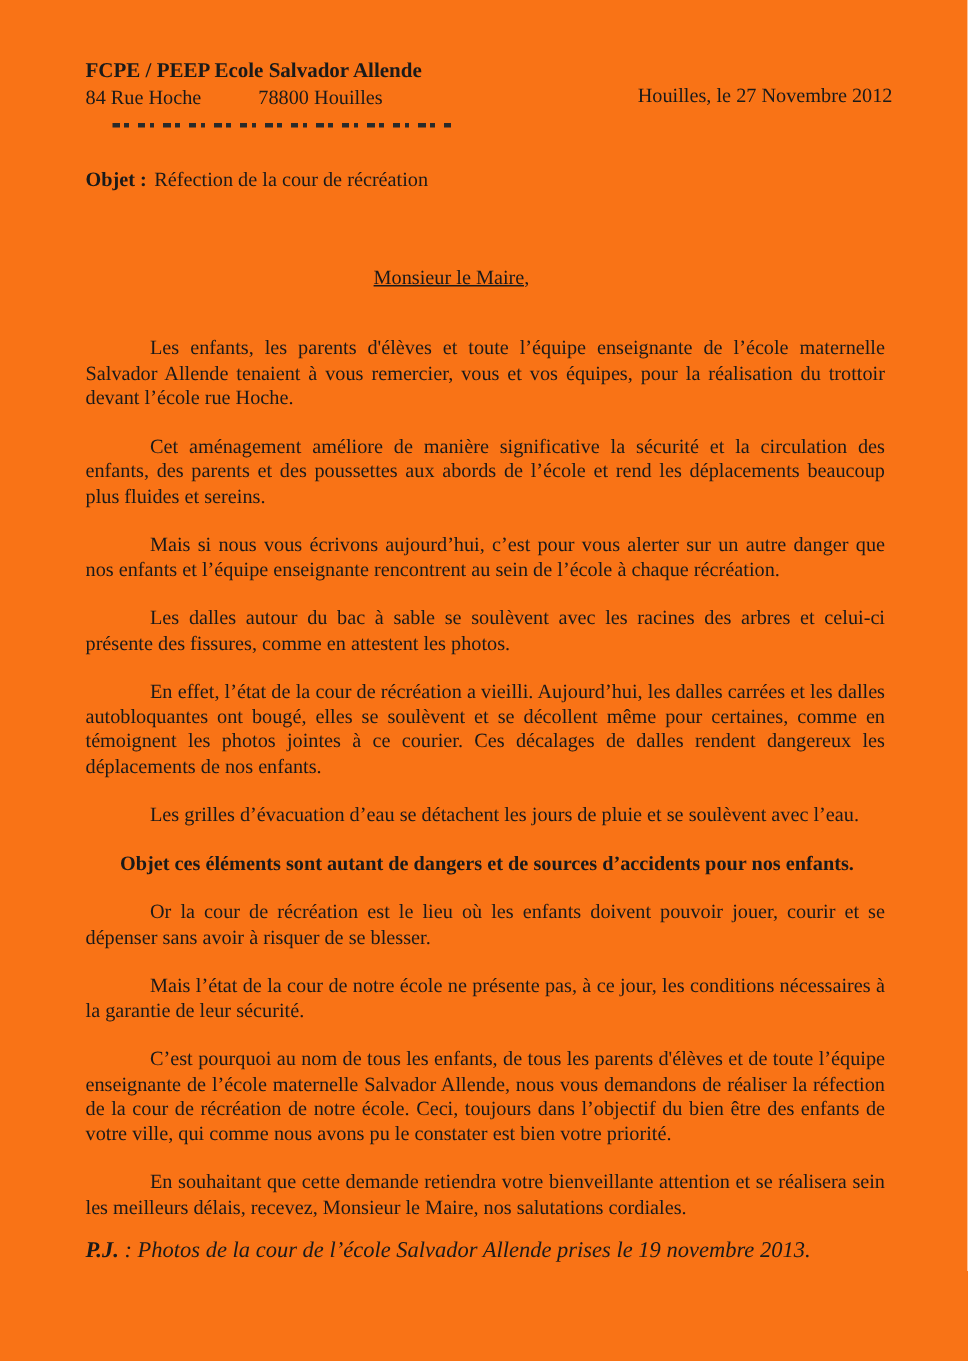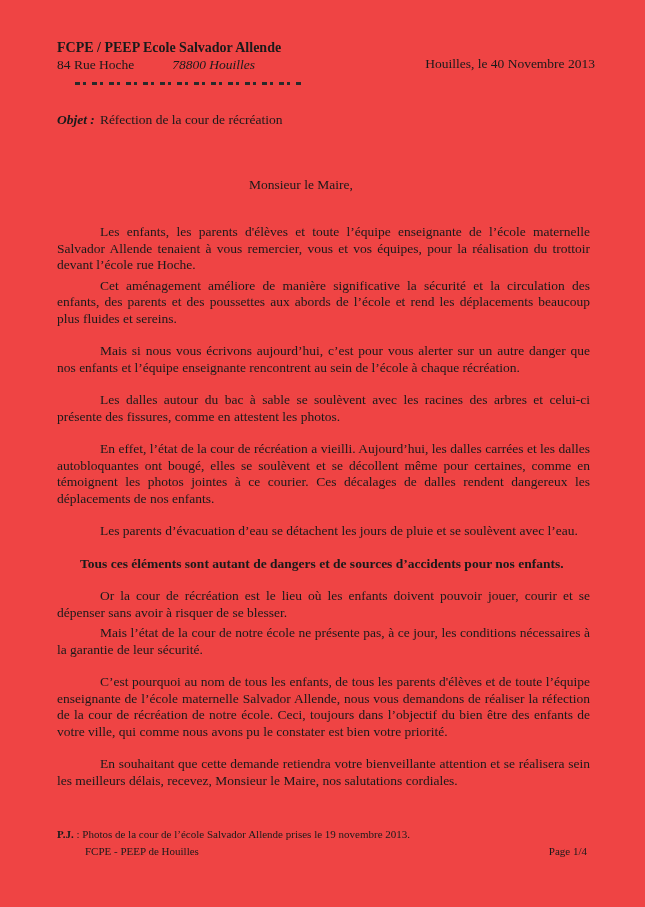--- a/index.html
+++ b/index.html
@@ -4,37 +4,37 @@
 <style>
   html, body {
     margin: 0;
     padding: 0;
     background: #ffffff;
   }
   .page {
     position: relative;
     width: 645px;
     height: 907px;
-    background: #ef4444;
+    background: #f97316;
     color: #1a1a1a;
     font-family: "Liberation Serif", "DejaVu Serif", serif;
     font-size: 13.5px;
     line-height: 16.5px;
     box-sizing: border-box;
     padding: 40px 55px 0 57px;
     overflow: hidden;
   }
   .bold { font-weight: bold; }
   .italic { }
-  .bold-italic { font-weight: bold; font-style: italic; }
+  .bold-italic { font-weight: bold; }
 
   
   .header { position: relative; }
   .org-name { font-size: 14px; }
-  .addr-city { margin-left: 38px; font-style: italic; }
+  .addr-city { margin-left: 38px; }
   .redacted-line {
     width: 228px;
     height: 3px;
     margin: 9px 0 0 18px;
     background: repeating-linear-gradient(90deg,
       #2a2a2a 0 5px, transparent 5px 8px,
       #2a2a2a 8px 11px, transparent 11px 17px);
   }
   .date-line {
     position: absolute;
@@ -44,44 +44,46 @@
 
   
   .objet-line { margin-top: 27px; }
   .objet-label { margin-right: 5px; }
 
   
   .salutation {
     margin-top: 48px;
     text-align: center;
     margin-right: 45px;
+    text-decoration: underline;
   }
 
   
   .letter-body { margin-top: 31px; }
   .para {
     margin: 0 0 16px 0;
     text-align: justify;
     text-indent: 43px;
   }
   .para.no-gap { margin-bottom: 0; }
-  .para.after-no-gap { margin-top: 4px; }
+  .para.after-no-gap { margin-top: 16px; }
   .para.bold-line {
     font-weight: bold;
     text-indent: 23px;
     text-align: left;
   }
 
   
   .footer {
     position: absolute;
     left: 57px;
     right: 55px;
     top: 826px;
-    font-size: 11px;
+    font-style: italic;
+    font-size: 15px;
     line-height: 16.5px;
   }
   .footer-row {
     display: flex;
     justify-content: space-between;
   }
   .footer-org { margin-left: 28px; }
   .footer-page { margin-right: 3px; }
 </style>
 </head>
@@ -90,46 +92,42 @@
 <div class="page">
 
   <div class="header">
     <div class="header-left">
       <div class="org-name bold">FCPE / PEEP Ecole Salvador Allende</div>
       <div class="addr">
         <span>84 Rue Hoche</span><span class="addr-city">78800 Houilles</span>
       </div>
       <div class="redacted-line"></div>
     </div>
-    <div class="date-line">Houilles, le 40 Novembre 2013</div>
+    <div class="date-line">Houilles, le 27 Novembre 2012</div>
   </div>
 
   <div class="objet-line">
     <span class="bold-italic objet-label">Objet :</span><span>Réfection de la cour de récréation</span>
   </div>
 
   <div class="salutation">Monsieur le Maire,</div>
 
   <div class="letter-body">
     <p class="para no-gap">Les enfants, les parents d'élèves et toute l’équipe enseignante de l’école maternelle Salvador Allende tenaient à vous remercier, vous et vos équipes, pour la réalisation du trottoir devant l’école rue Hoche.</p>
     <p class="para after-no-gap">Cet aménagement améliore de manière significative la sécurité et la circulation des enfants, des parents et des poussettes aux abords de l’école et rend les déplacements beaucoup plus fluides et sereins.</p>
     <p class="para">Mais si nous vous écrivons aujourd’hui, c’est pour vous alerter sur un autre danger que nos enfants et l’équipe enseignante rencontrent au sein de l’école à chaque récréation.</p>
     <p class="para">Les dalles autour du bac à sable se soulèvent avec les racines des arbres et celui-ci présente des fissures, comme en attestent les photos.</p>
     <p class="para">En effet, l’état de la cour de récréation a vieilli. Aujourd’hui, les dalles carrées et les dalles autobloquantes ont bougé, elles se soulèvent et se décollent même pour certaines, comme en témoignent les photos jointes à ce courier. Ces décalages de dalles rendent dangereux les déplacements de nos enfants.</p>
-    <p class="para">Les parents d’évacuation d’eau se détachent les jours de pluie et se soulèvent avec l’eau.</p>
-    <p class="para bold-line">Tous ces éléments sont autant de dangers et de sources d’accidents pour nos enfants.</p>
+    <p class="para">Les grilles d’évacuation d’eau se détachent les jours de pluie et se soulèvent avec l’eau.</p>
+    <p class="para bold-line">Objet ces éléments sont autant de dangers et de sources d’accidents pour nos enfants.</p>
     <p class="para no-gap">Or la cour de récréation est le lieu où les enfants doivent pouvoir jouer, courir et se dépenser sans avoir à risquer de se blesser.</p>
     <p class="para after-no-gap">Mais l’état de la cour de notre école ne présente pas, à ce jour, les conditions nécessaires à la garantie de leur sécurité.</p>
     <p class="para"><span>C’est pourquoi au nom de tous les enfants, de tous les parents d'élèves et de toute l’équipe enseignante de l’école maternelle Salvador Allende, nous vous demandons de réaliser la réfection de la cour de récréation de notre école. Ceci, toujours dans l’objectif du bien être des enfants de votre ville, qui comme nous avons pu le constater est bien </span><span class="italic">votre</span><span> priorité.</span></p>
     <p class="para">En souhaitant que cette demande retiendra votre bienveillante attention et se réalisera sein les meilleurs délais, recevez, Monsieur le Maire, nos salutations cordiales.</p>
   </div>
 
   <div class="footer">
     <div>
       <span class="bold">P.J.</span><span> : Photos de la cour de l’école Salvador Allende prises le 19 novembre 2013.</span>
     </div>
-    <div class="footer-row">
-      <span class="footer-org">FCPE - PEEP de Houilles</span>
-      <span class="footer-page">Page 1/4</span>
-    </div>
   </div>
 
 </div>
 
 </body></html>

